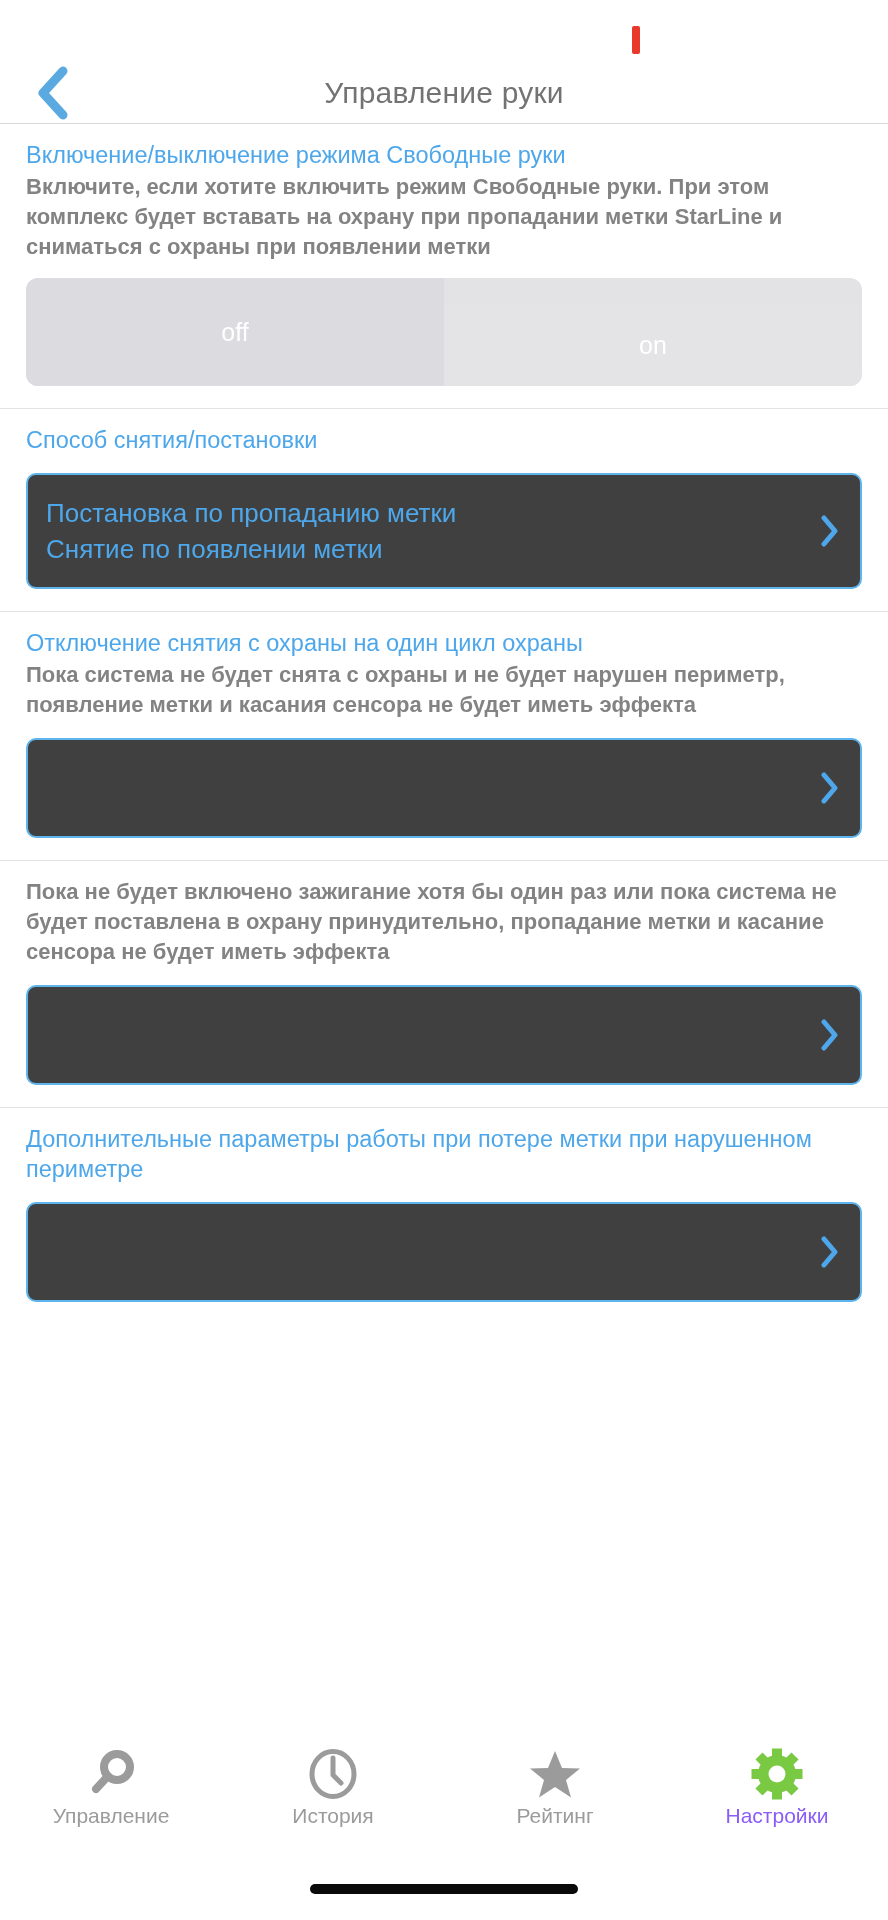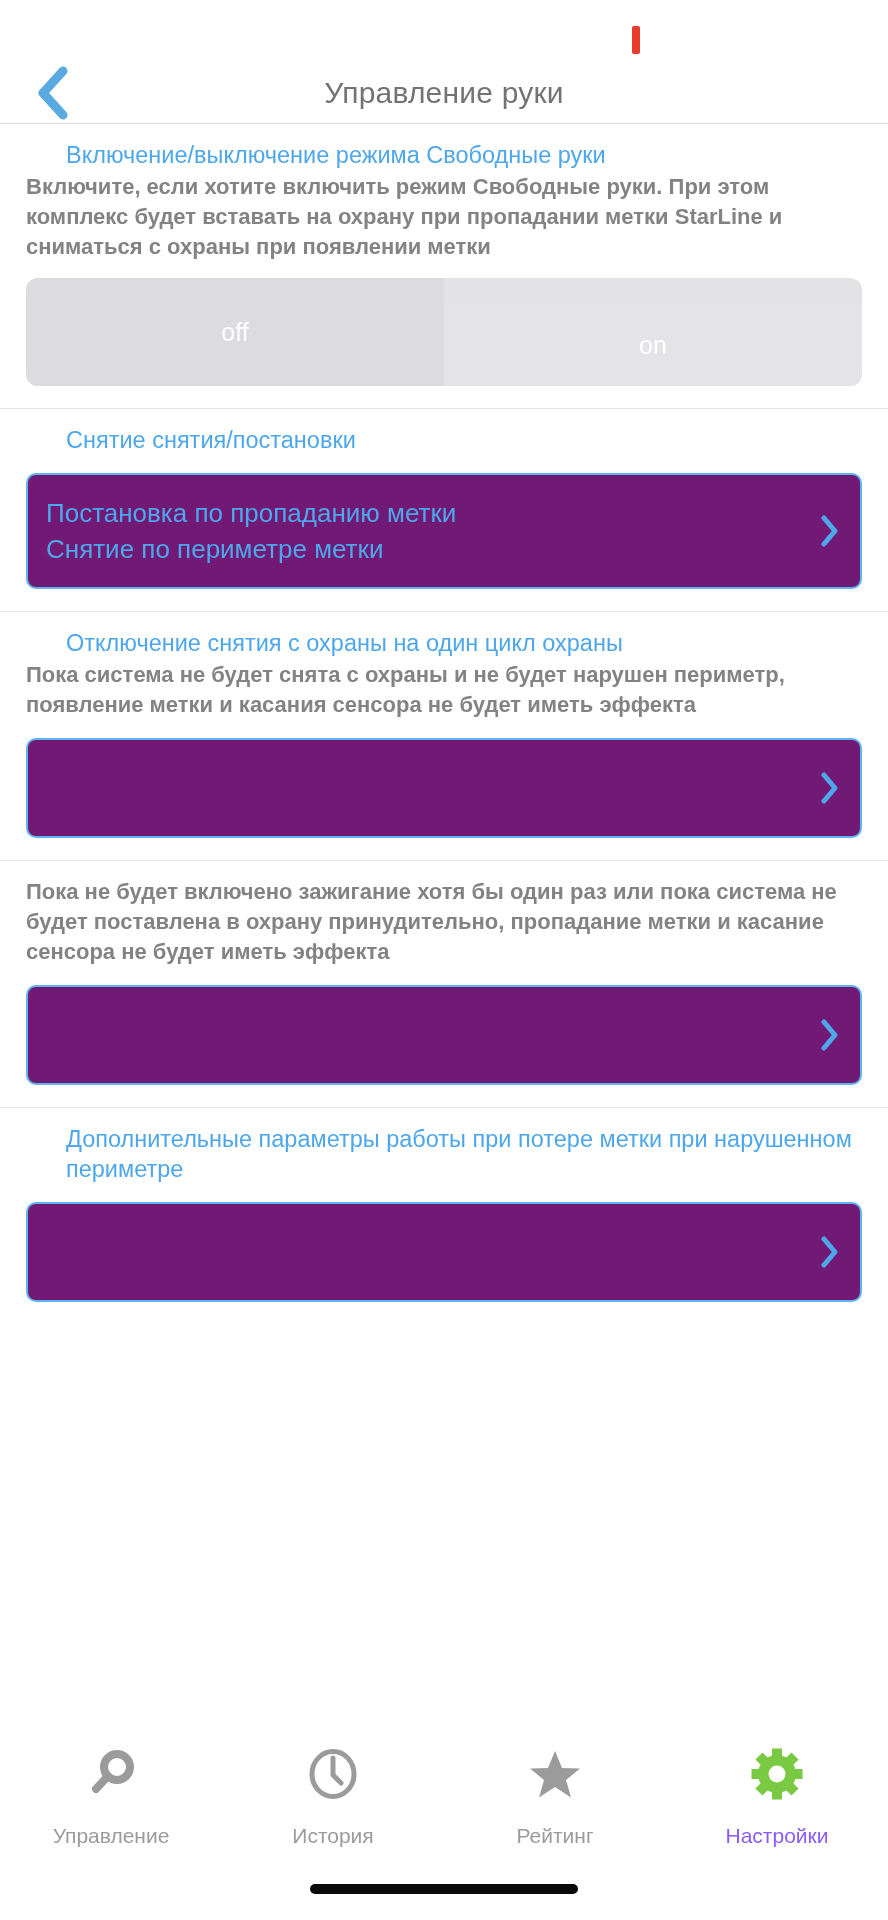--- a/index.html
+++ b/index.html
@@ -80,21 +80,20 @@
     border-bottom: 1px solid #e3e3e3;
   }
   .section.last { border-bottom: none; }
 
   .sec-title {
     color: #4da7ea;
     font-size: 23.5px;
     line-height: 30px;
     font-weight: 400;
     margin-bottom: 2px;
-    margin-left: 40px;
   }
   .sec-desc {
     color: #838383;
     font-size: 22px;
     line-height: 30px;
     font-weight: 700;
   }
 
   
   .segmented {
@@ -119,21 +118,21 @@
   .seg.off-side { background: #dcdce0; }
   .seg.on-side  { background: #e4e4e7; margin-top: 27px; }
 
   
   .card {
     position: relative;
     margin-top: 18px;
     width: 100%;
     border: 2px solid #5fb4ee;
     border-radius: 10px;
-    background: #701a75;
+    background: #404040;
     padding: 20px 60px 20px 18px;
     min-height: 100px;
     display: flex;
     flex-direction: column;
     justify-content: center;
     cursor: pointer;
   }
   .card.tall { min-height: 116px; }
   .card-line {
     color: #4da7ea;
@@ -166,21 +165,21 @@
     display: flex;
     align-items: flex-start;
     background: #ffffff;
     padding-top: 14px;
   }
   .tab {
     flex: 1 1 20%;
     display: flex;
     flex-direction: column;
     align-items: center;
-    gap: 24px;
+    gap: 4px;
     cursor: pointer;
   }
   .tab-icon {
     height: 52px;
     display: flex;
     align-items: center;
     justify-content: center;
   }
   .tab-label {
     font-size: 21px;
@@ -230,24 +229,24 @@
     <div class="section">
       <div class="sec-title">Включение/выключение режима Свободные руки</div>
       <div class="sec-desc">Включите, если хотите включить режим Свободные руки. При этом комплекс будет вставать на охрану при пропадании метки StarLine и сниматься с охраны при появлении метки</div>
       <div class="segmented">
         <div class="seg off-side">off</div>
         <div class="seg on-side">on</div>
       </div>
     </div>
 
     <div class="section">
-      <div class="sec-title with-gap">Снятие снятия/постановки</div>
+      <div class="sec-title with-gap">Способ снятия/постановки</div>
       <div class="card tall">
         <div class="card-line">Постановка по пропаданию метки</div>
-        <div class="card-line">Снятие по периметре метки</div>
+        <div class="card-line">Снятие по появлении метки</div>
         <span class="chevron">
           <svg width="20" height="32" viewBox="0 0 20 32" fill="none">
             <path d="M4 3 L15 16 L4 29" stroke="#4da7ea" stroke-width="5" stroke-linecap="round" stroke-linejoin="round"></path>
           </svg>
         </span>
       </div>
     </div>
 
     <div class="section">
       <div class="sec-title">Отключение снятия с охраны на один цикл охраны</div>

